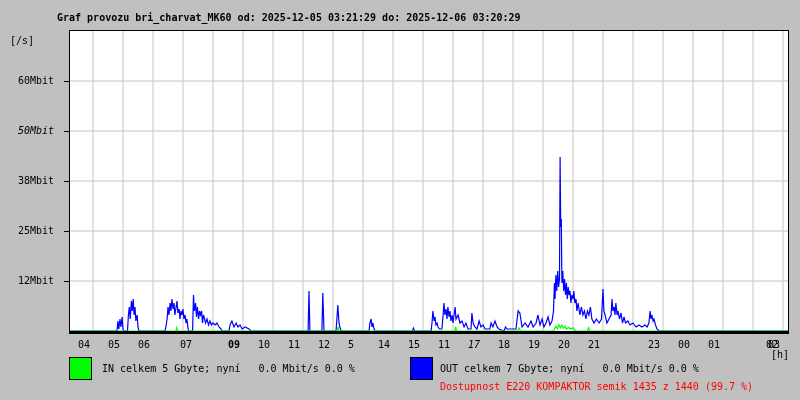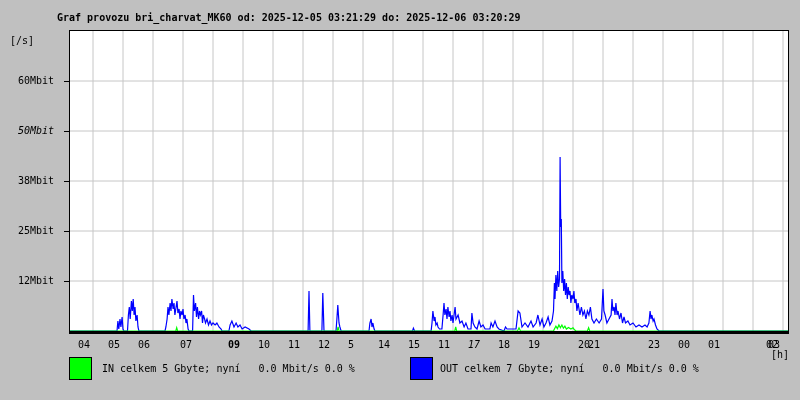--- a/index.html
+++ b/index.html
@@ -112,32 +112,33 @@
       <div class="xlab" style="left: 258px;">10</div>
       <div class="xlab" style="left: 288px;">11</div>
       <div class="xlab" style="left: 318px;">12</div>
       <div class="xlab" style="left: 348px;">5</div>
       <div class="xlab" style="left: 378px;">14</div>
       <div class="xlab" style="left: 408px;">15</div>
       <div class="xlab" style="left: 438px;">11</div>
       <div class="xlab" style="left: 468px; font-style: italic;">17</div>
       <div class="xlab" style="left: 498px;">18</div>
       <div class="xlab" style="left: 528px;">19</div>
-      <div class="xlab" style="left: 578px;">20</div>
+      <div class="xlab" style="left: 558px;">20</div>
       <div class="xlab" style="left: 588px;">21</div>
       <div class="xlab" style="left: 648px;">23</div>
       <div class="xlab" style="left: 678px;">00</div>
       <div class="xlab" style="left: 708px;">01</div>
       <div class="xlab" style="left: 766px;">02</div>
       <div class="xlab" style="left: 768px;">03</div>
     </div>
 
   <div class="x-unit">[h]</div>
 
   <div class="legend-row">
     <div class="swatch" style="left: 69px; background: rgb(0, 255, 0);"></div>
     <div class="legend-text" style="left:102px;">IN celkem 5 Gbyte; nyní   0.0 Mbit/s 0.0 %</div>
     <div class="swatch" style="left: 410px; background: rgb(0, 0, 255);"></div>
     <div class="legend-text" style="left:440px;">OUT celkem 7 Gbyte; nyní   0.0 Mbit/s 0.0 %</div>
   </div>
 
+  <div class="availability" style="color: rgb(255, 0, 0);">Dostupnost E220 KOMPAKTOR semik 1435 z 1440 (99.7 %)</div>
 
 </div>
 
 </body></html>

